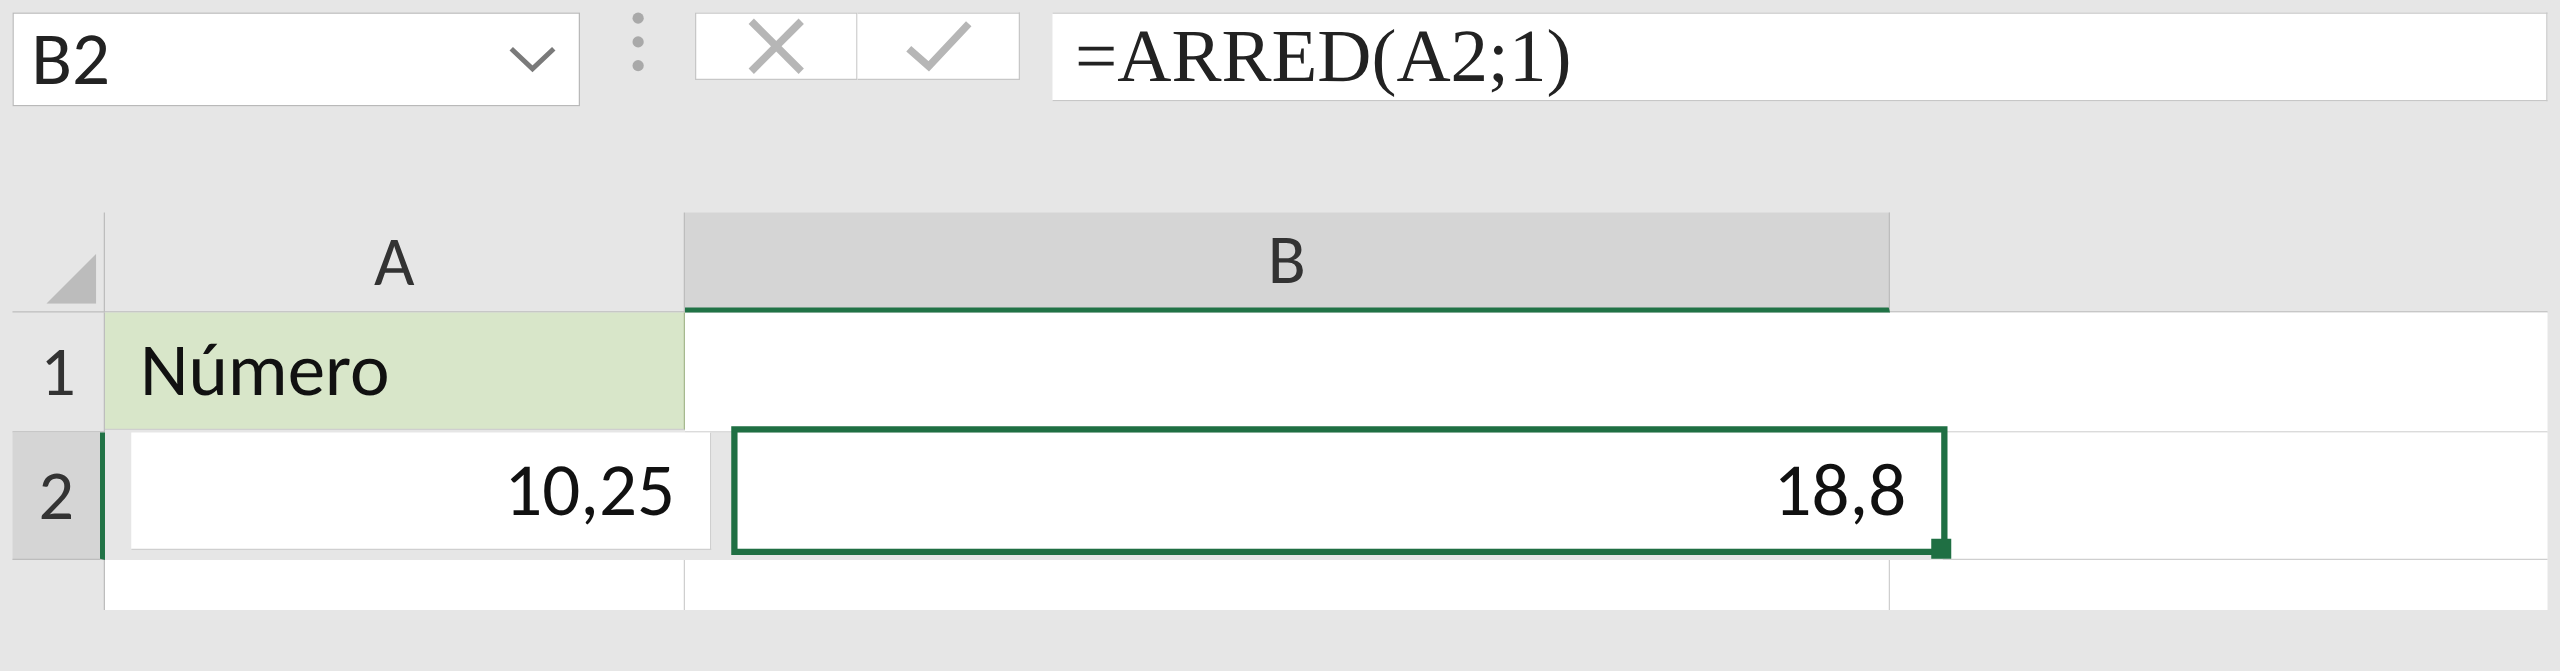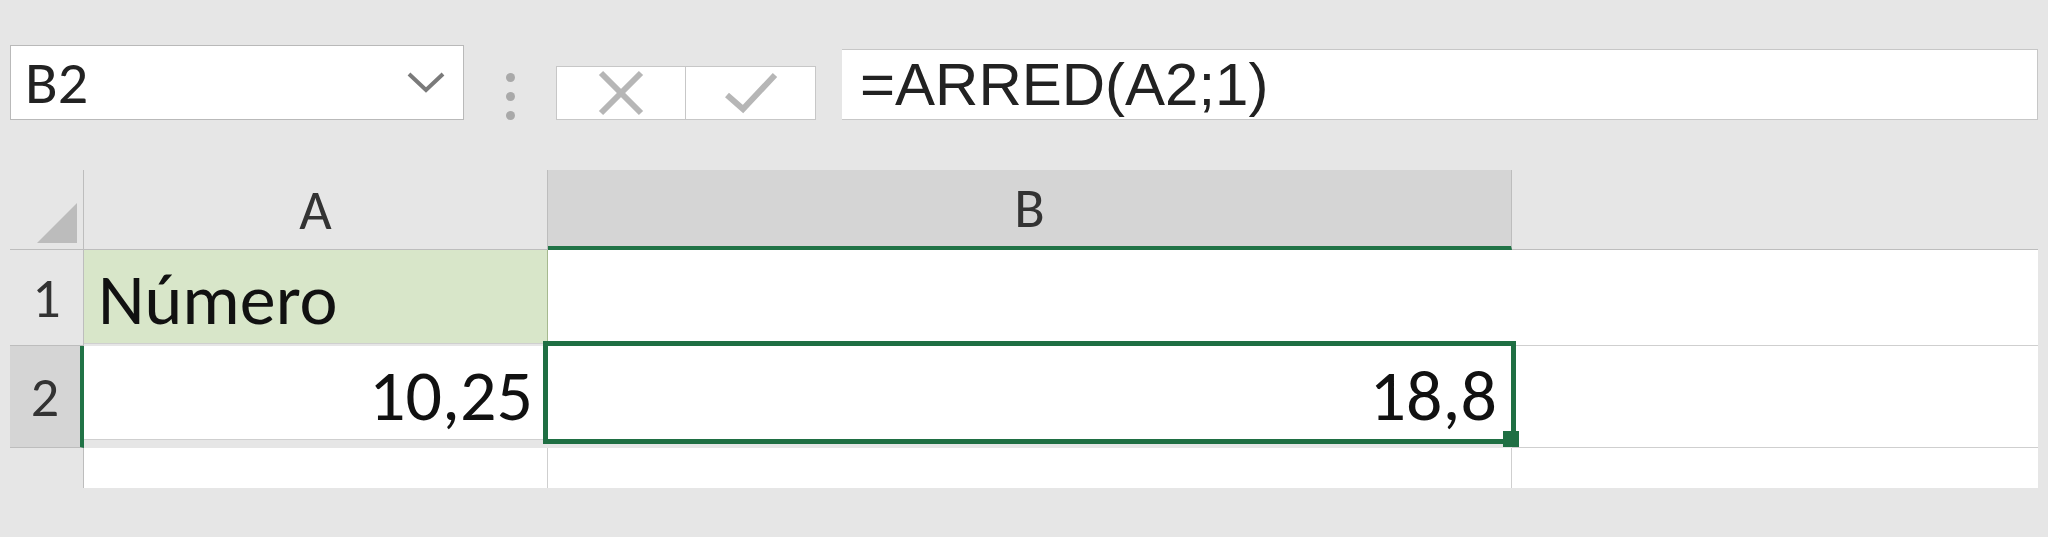--- a/index.html
+++ b/index.html
@@ -15,21 +15,21 @@
     background: #e6e6e6;
     position: relative;
     padding-top: 10px;
     padding-left: 10px;
     padding-right: 10px;
   }
 
   
   .fbar {
     display: flex;
-    align-items: flex-end;
+    align-items: flex-start;
     gap: 26px;
     height: 110px;
   }
   .namebox {
     width: 454px;
     background: #ffffff;
     border: 1px solid #b9b9b9;
     display: flex;
     align-items: center;
     padding: 0 18px 0 14px;
@@ -75,21 +75,21 @@
   }
 
   .formula-input {
     flex: 1;
     background: #ffffff;
     border: 1px solid #c7c7c7;
     border-left: none;
     font-size: 60px;
     color: #222;
     padding: 0 18px;
-    font-family: Liberation Sans, sans-serif;
+    font-family: Liberation Serif, serif;
     outline: none;
   }
 
   
   .grid {
     margin-top: 50px;
   }
   .hdr-row {
     display: flex;
     height: 80px;
@@ -130,37 +130,37 @@
     font-size: 56px; color:#333;
   }
   .rowhdr.selected {
     background:#d5d5d5;
     border-right: 4px solid #217346;
   }
   .cell {
     background:#ffffff;
     border-right: 1px solid #cfcfcf;
     border-bottom: 1px solid #cfcfcf;
-    display:flex; align-items:flex-end;
-    font-size: 72px;
+    display:flex; align-items:center;
+    font-size: 60px;
     color:#111;
-    padding: 0 14px;
+    padding: 0 28px;
     height: 94px;
     position: relative;
   }
   .cell.colA { width: 464px; }
   .cell.colB { width: 964px; }
   .cell.header-fill {
     background:#d8e6c9;
     justify-content:flex-start;
   }
   .cell.header-fill.afterA {
     border-right: 1px solid #a6b98f;
   }
-  .cell.num { justify-content:flex-end; }
+  .cell.num { justify-content:flex-end;margin-left:21px; }
 
   .row1 { height: 96px; }
   .row2 { height: 102px; }
 
   
   .sel-outline {
     position:absolute;
     inset: -5px;
     border: 5px solid #1f6f43;
     pointer-events:none;

